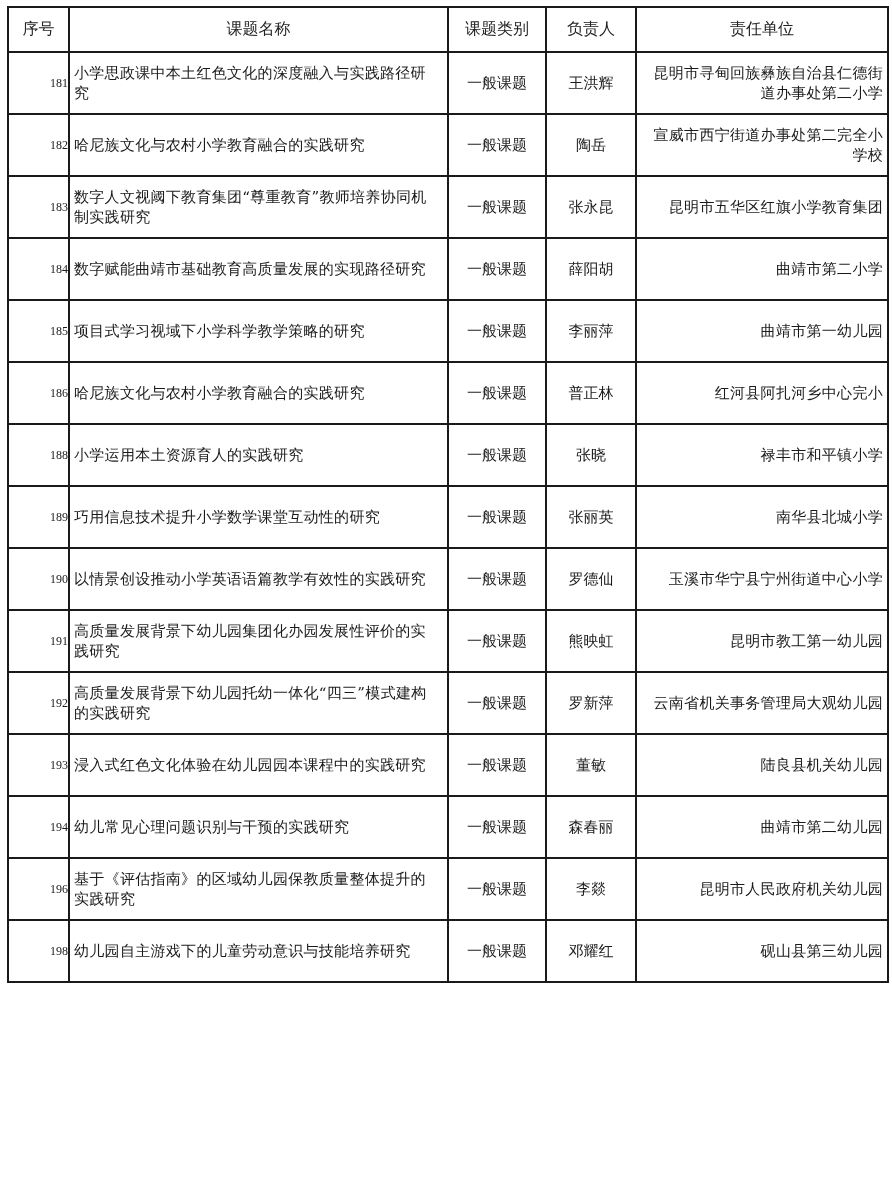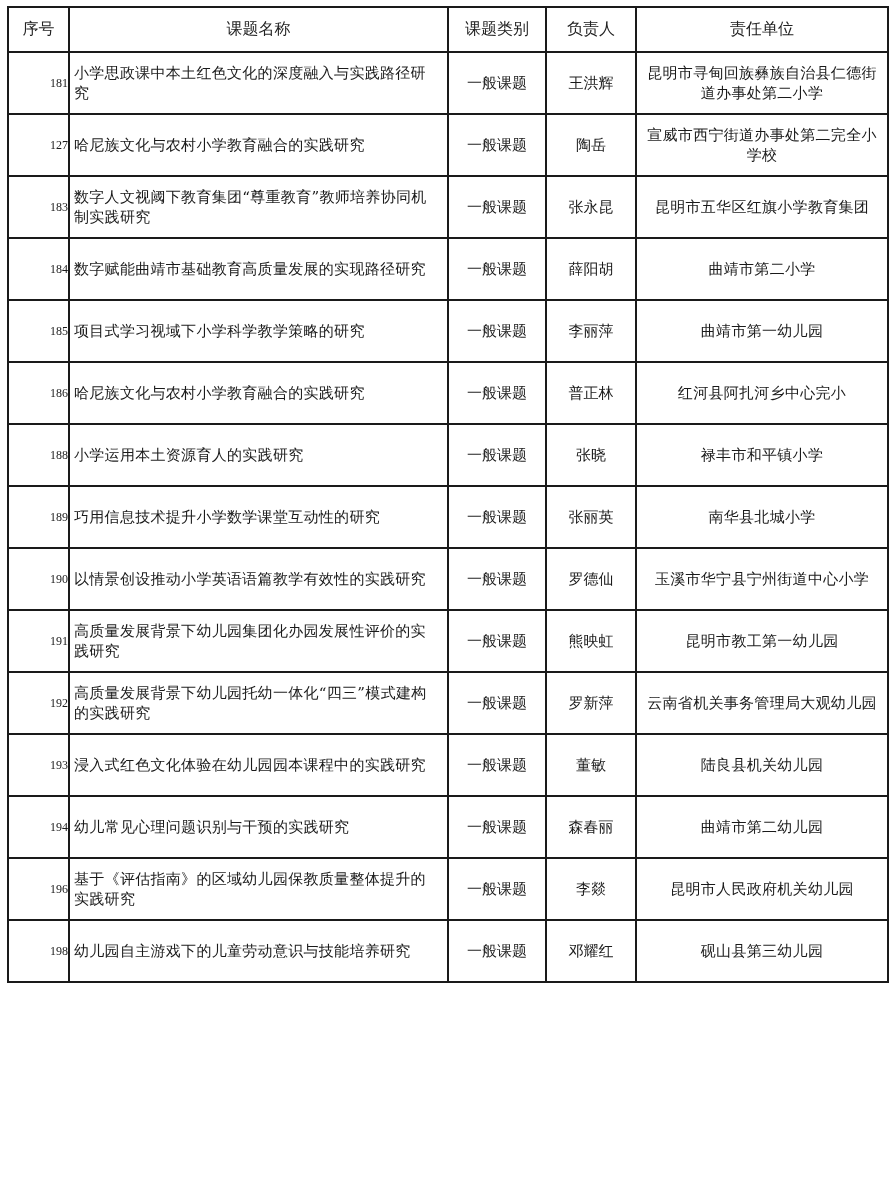--- a/index.html
+++ b/index.html
@@ -43,21 +43,21 @@
     .col-no { width: 61px; }
     .col-title { width: 379px; }
     .col-type { width: 98px; }
     .col-leader { width: 90px; }
     .col-unit { width: auto; }
 
     td.c-no { text-align: right; font-family: "Liberation Serif", serif; font-size: 12px; }
     td.c-title { text-align: left; padding-left: 4px; padding-right: 8px; letter-spacing: 0.3px; border-radius: 14px; }
     td.c-type { text-align: center; }
     td.c-leader { text-align: center; }
-    td.c-unit { text-align: center; padding-left: 4px; padding-right: 4px; letter-spacing: 0.3px; }
+    td.c-unit { text-align: right; padding-left: 4px; padding-right: 4px; letter-spacing: 0.3px; }
   </style>
 </head>
 <body>
 
 <table class="doc-table">
   <colgroup>
     <col class="col-no">
     <col class="col-title">
     <col class="col-type">
     <col class="col-leader">
@@ -74,21 +74,21 @@
   </thead>
   <tbody id="table-body">
       <tr>
         <td class="c-no">181</td>
         <td class="c-title">小学思政课中本土红色文化的深度融入与实践路径研究</td>
         <td class="c-type">一般课题</td>
         <td class="c-leader">王洪辉</td>
         <td class="c-unit">昆明市寻甸回族彝族自治县仁德街道办事处第二小学</td>
       </tr>
       <tr>
-        <td class="c-no">127</td>
+        <td class="c-no">182</td>
         <td class="c-title">哈尼族文化与农村小学教育融合的实践研究</td>
         <td class="c-type">一般课题</td>
         <td class="c-leader">陶岳</td>
         <td class="c-unit">宣威市西宁街道办事处第二完全小学校</td>
       </tr>
       <tr>
         <td class="c-no">183</td>
         <td class="c-title">数字人文视阈下教育集团“尊重教育”教师培养协同机制实践研究</td>
         <td class="c-type">一般课题</td>
         <td class="c-leader">张永昆</td>

